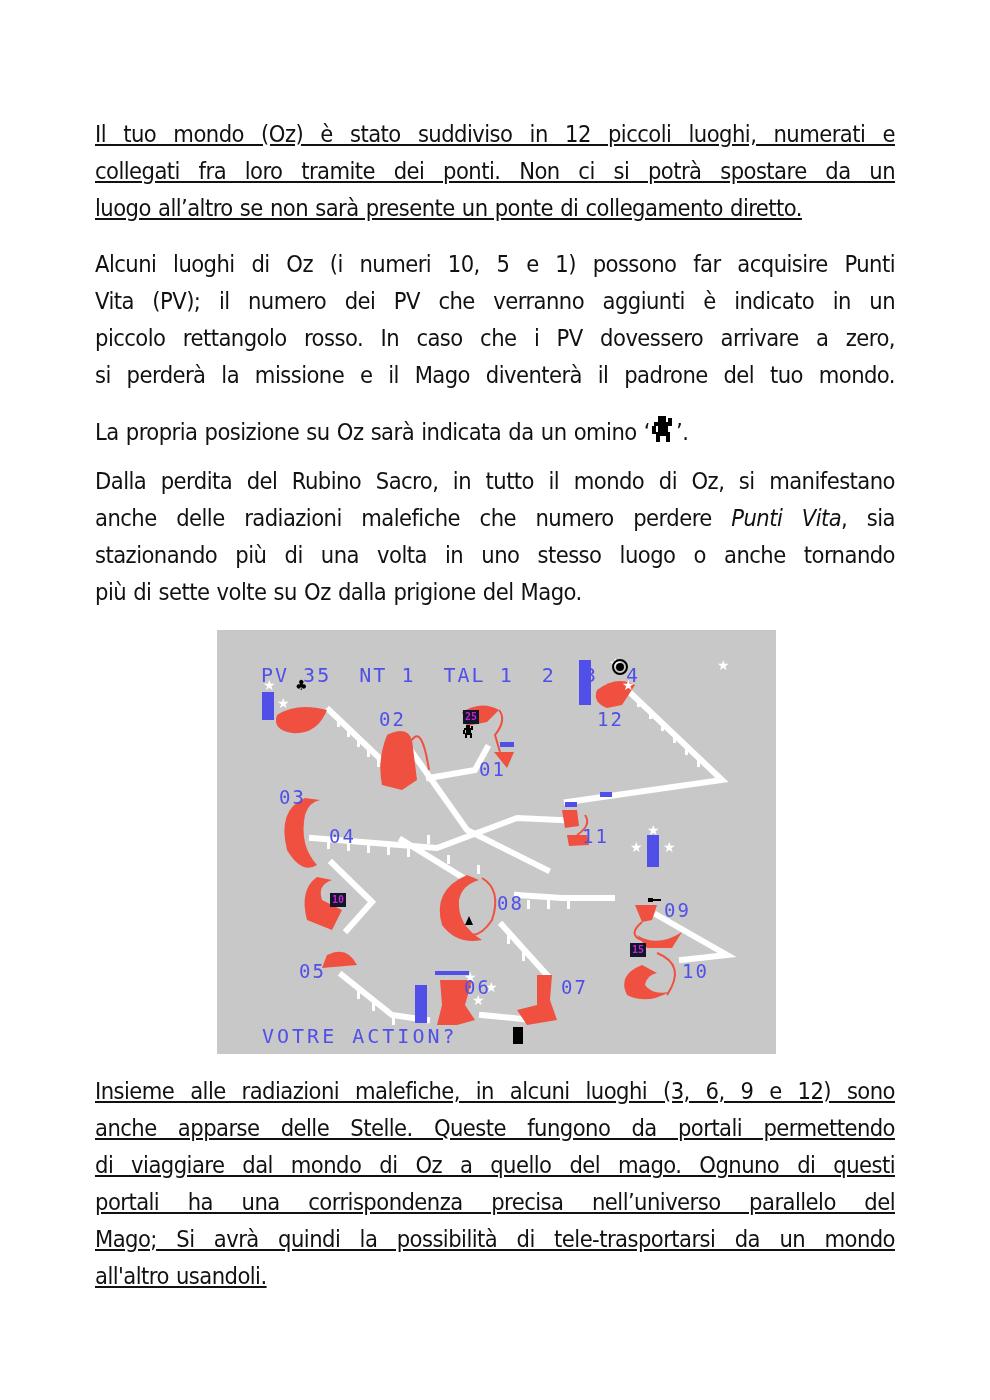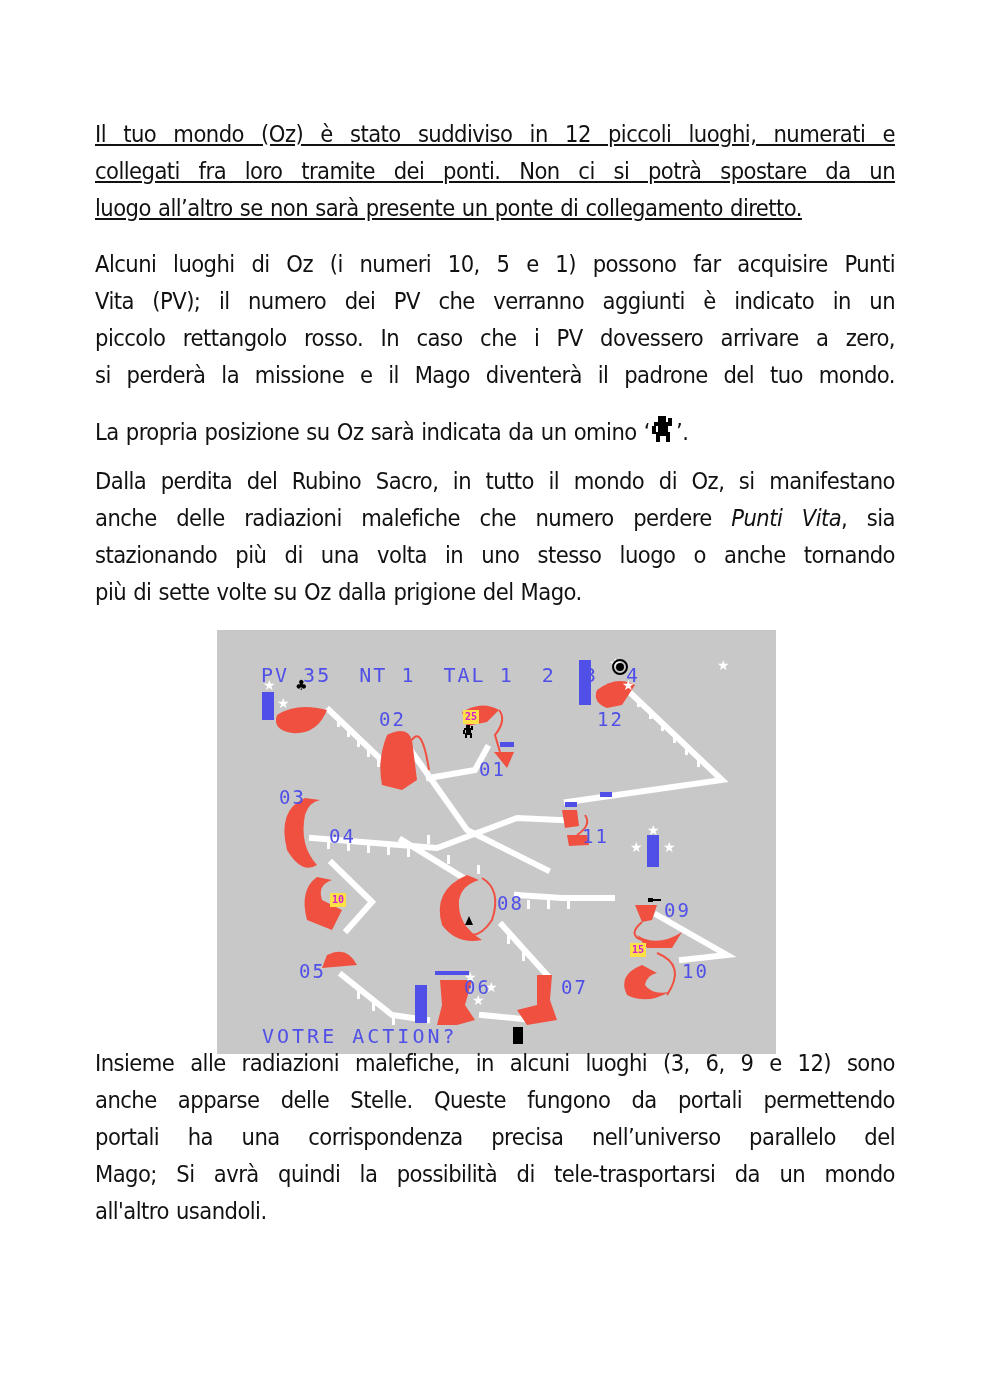--- a/index.html
+++ b/index.html
@@ -11,21 +11,21 @@
     color: #111111; text-align: justify; letter-spacing: -0.55px; word-spacing: 1px;
     font-stretch: condensed;
   }
   .para .ln { display: block; text-align: justify; text-align-last: justify; white-space: nowrap; }
   .para .ln.last { text-align-last: left; }
   .para .ln i { font-style: italic; }
   #p1 { top: 116px; text-decoration: underline; }
   #p2 { top: 246px; }
   #p3 { top: 414px; }
   #p4 { top: 463px; }
-  #p5 { top: 1045px; }
+  #p5 { top: 1073px; text-decoration: underline; }
   .omino { display: inline-block; vertical-align: -2px; width: 22px; height: 26px; margin: 0 2px; }
 
   .game {
     position: absolute; left: 217px; top: 630px; width: 559px; height: 424px;
     background: #c8c8c8; overflow: hidden;
   }
   .game svg { position: absolute; left: 0; top: 0; }
   .hud {
     position: absolute; top: 12px; left: 44px;
     font-family: "DejaVu Sans Mono", monospace; font-size: 20px; color: #5050e8;
@@ -34,21 +34,21 @@
   .lbl {
     position: absolute; font-family: "DejaVu Sans Mono", monospace; font-size: 19px;
     color: #5050e8; letter-spacing: 2px;
   }
   .prompt {
     position: absolute; left: 45px; top: 394px;
     font-family: "DejaVu Sans Mono", monospace; font-size: 20px; color: #5050e8; letter-spacing: 3px;
   }
   .cursor { position: absolute; left: 296px; top: 397px; width: 10px; height: 17px; background: #000; }
   .pvbox {
-    position: absolute; width: 16px; height: 14px; background: #fde047;
+    position: absolute; width: 16px; height: 14px; background: #0f172a;
     font-family: "DejaVu Sans Mono", monospace; font-size: 10px; color: #d020d0;
     line-height: 14px; text-align: center; font-weight: bold;
   }
 </style>
 </head>
 <body>
 
 <div class="page">
 
   <div class="para" id="p1">
@@ -210,18 +210,19 @@
     <div class="pvbox" style="left:113px; top:263px;">10</div>
     <div class="pvbox" style="left:413px; top:313px;">15</div>
 
     <div class="prompt">VOTRE ACTION?</div>
     <div class="cursor"></div>
   </div>
 
   <div class="para" id="p5">
     <span class="ln">Insieme alle radiazioni malefiche, in alcuni luoghi (3, 6, 9 e 12) sono</span>
     <span class="ln">anche apparse delle Stelle. Queste fungono da portali permettendo</span>
+    <span class="ln">di viaggiare dal mondo di Oz a quello del mago. Ognuno di questi</span>
     <span class="ln">portali ha una corrispondenza precisa nell’universo parallelo del</span>
     <span class="ln">Mago; Si avrà quindi la possibilità di tele-trasportarsi da un mondo</span>
     <span class="ln last">all'altro usandoli.</span>
   </div>
 
 </div>
 
 </body></html>

